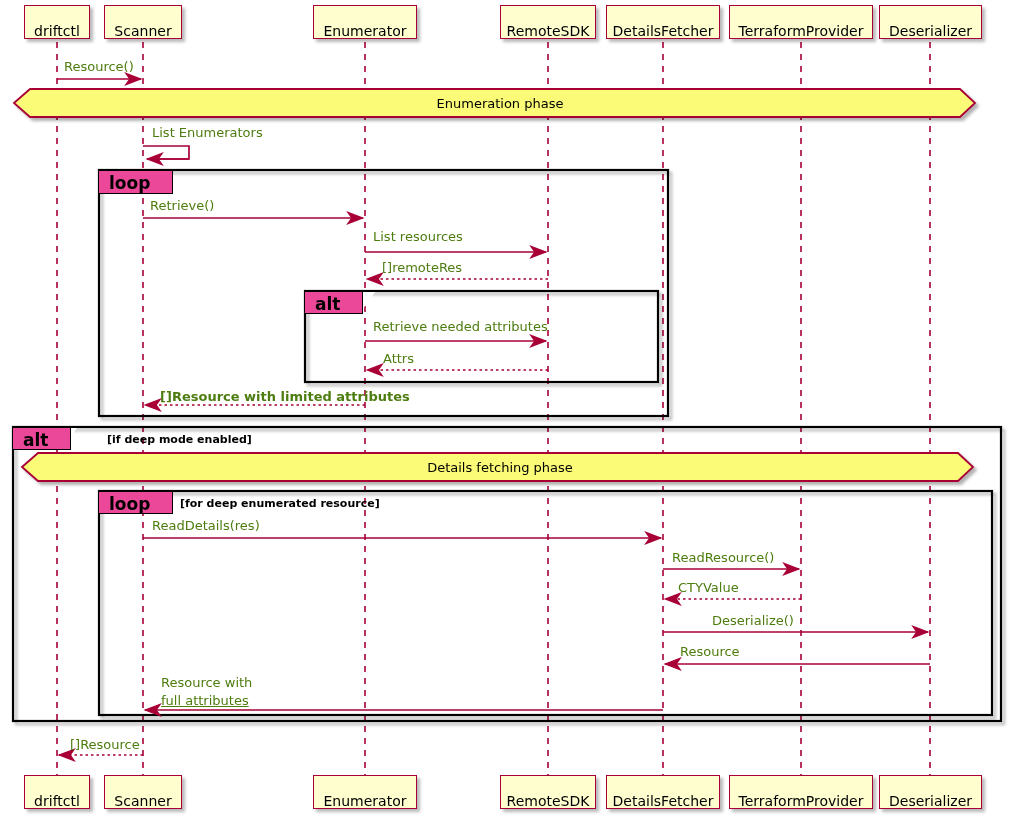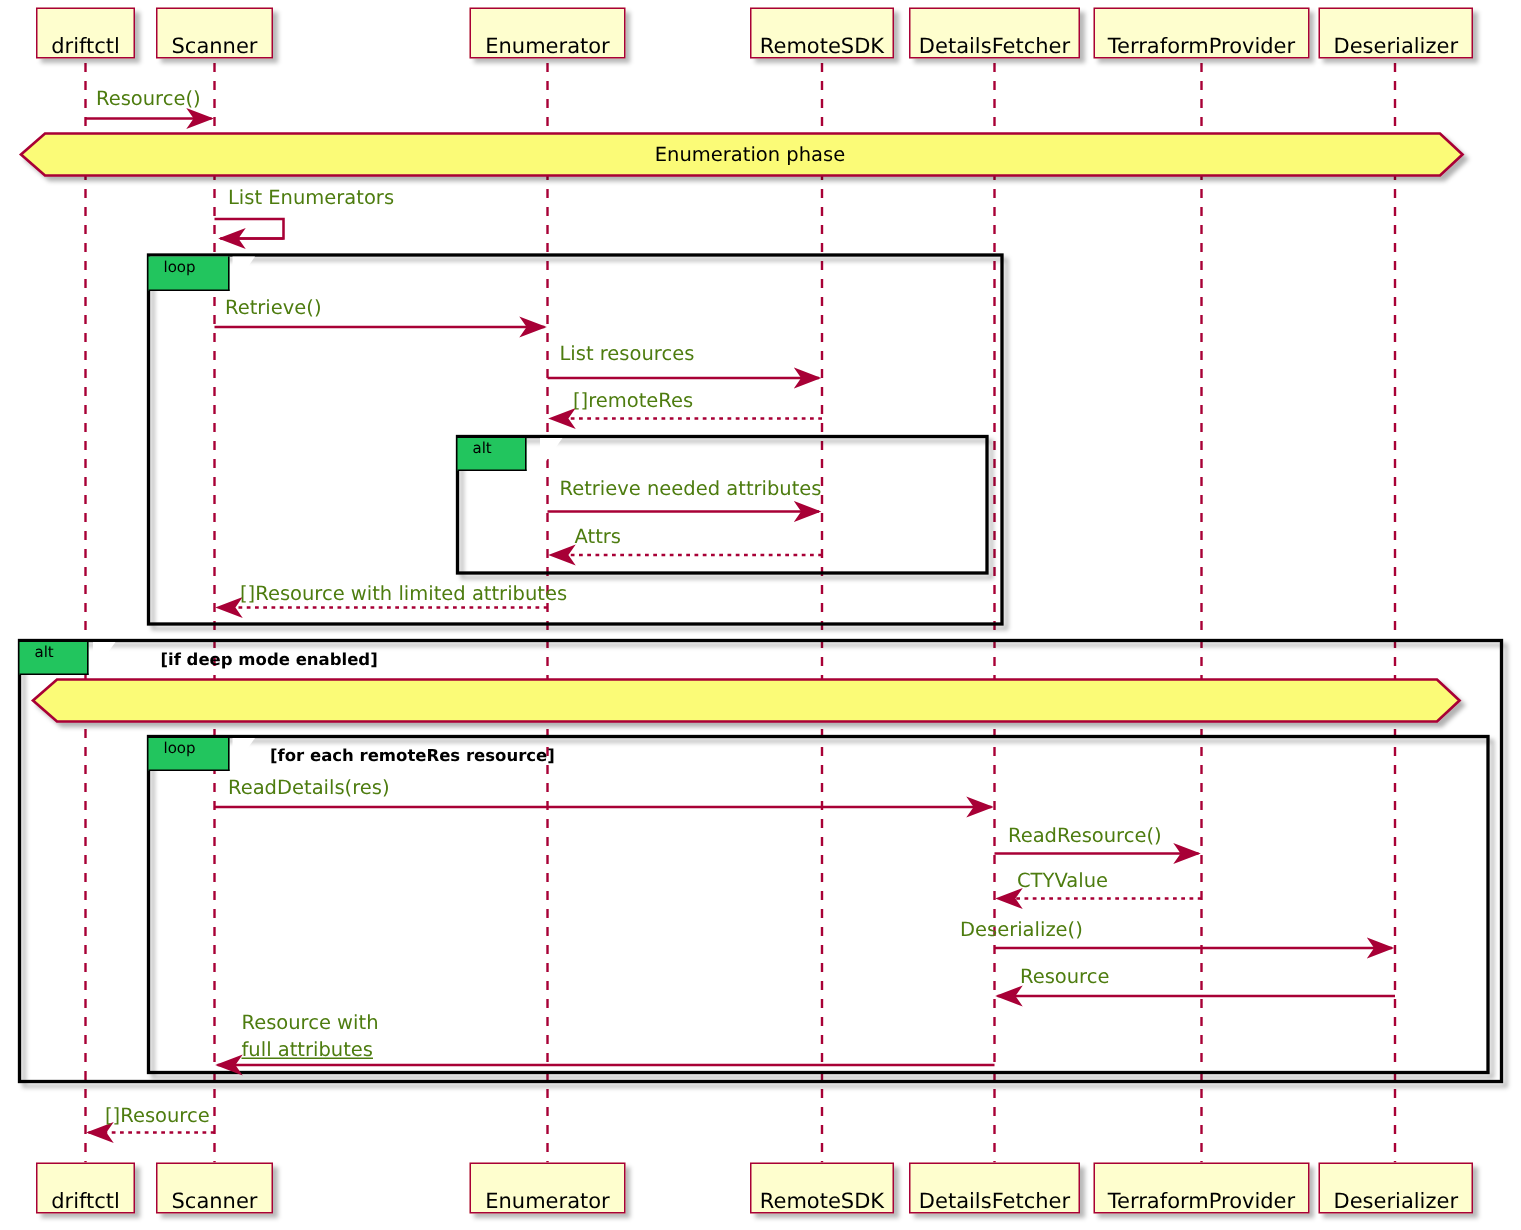--- a/index.html
+++ b/index.html
@@ -36,26 +36,26 @@
     box-sizing: border-box;
     display: flex;
     align-items: flex-end;
     justify-content: center;
     box-shadow: 3px 3px 3px rgba(0,0,0,0.28);
     z-index: 5;
   }
   
   .frame-label {
     position: absolute;
-    background: #22c55e;
+    background: #ec4899;
     border: 1.5px solid #000000;
     border-top: none;
     border-left: none;
-    font-size: 10px;
-    font-weight: normal;
+    font-size: 17px;
+    font-weight: bold;
     color: #000000;
     padding: 2px 22px 3px 10px;
     box-sizing: border-box;
     white-space: nowrap;
     z-index: 4;
   }
   .frame-guard {
     position: absolute;
     font-size: 11px;
     font-weight: bold;
@@ -231,54 +231,55 @@
     <span>DetailsFetcher</span>
   </div>
   <div class="participant" style="left:729px; top:775px; width:144px; height:34px;">
     <span>TerraformProvider</span>
   </div>
   <div class="participant" style="left:879px; top:775px; width:103px; height:34px;">
     <span>Deserializer</span>
   </div>
 
   <div class="divider-text" style="left:0px; top:96px; width:1000px;">Enumeration phase</div>
+  <div class="divider-text" style="left:0px; top:460px; width:1000px;">Details fetching phase</div>
 
   <div class="frame-label" style="left:99px; top:171px; height:23px;">loop</div>
 
   <div class="frame-label" style="left:305px; top:292px; height:22px;">alt</div>
 
   <div class="frame-label" style="left:13px; top:428px; height:22px;">alt</div>
   <div class="frame-guard" style="left:87px; top:433px;margin-left:20px;">[if deep mode enabled]</div>
 
   <div class="frame-label" style="left:99px; top:492px; height:22px;">loop</div>
-  <div class="frame-guard" style="left:180px; top:497px;">[for each remoteRes resource]</div>
+  <div class="frame-guard" style="left:180px; top:497px;">[for deep enumerated resource]</div>
 
   <div class="msg-label" style="left:64px; top:58px;">Resource()</div>
 
   <div class="msg-label" style="left:152px; top:124px;">List Enumerators</div>
 
   <div class="msg-label" style="left:150px; top:197px;">Retrieve()</div>
 
   <div class="msg-label" style="left:373px; top:228px;">List resources</div>
 
   <div class="msg-label" style="left:382px; top:259px;">[]remoteRes</div>
 
   <div class="msg-label" style="left:373px; top:318px;">Retrieve needed attributes</div>
 
   <div class="msg-label" style="left:383px; top:350px;">Attrs</div>
 
-  <div class="msg-label" style="left:160px; top:388px;">[]Resource with limited attributes</div>
+  <div class="msg-label" style="left:160px; top:388px;font-weight:bold;">[]Resource with limited attributes</div>
 
   <div class="msg-label" style="left:152px; top:517px;">ReadDetails(res)</div>
 
   <div class="msg-label" style="left:672px; top:549px;">ReadResource()</div>
 
   <div class="msg-label" style="left:678px; top:579px;">CTYValue</div>
 
-  <div class="msg-label" style="left:640px; top:612px;">Deserialize()</div>
+  <div class="msg-label" style="left:712px; top:612px;">Deserialize()</div>
 
   <div class="msg-label" style="left:680px; top:643px;">Resource</div>
 
   <div class="msg-label" style="left:161px; top:674px;">Resource with</div>
   <div class="msg-label" style="left:161px; top:692px;text-decoration:underline;">full attributes</div>
 
   <div class="msg-label" style="left:70px; top:736px;">[]Resource</div>
 
 </div>
 

